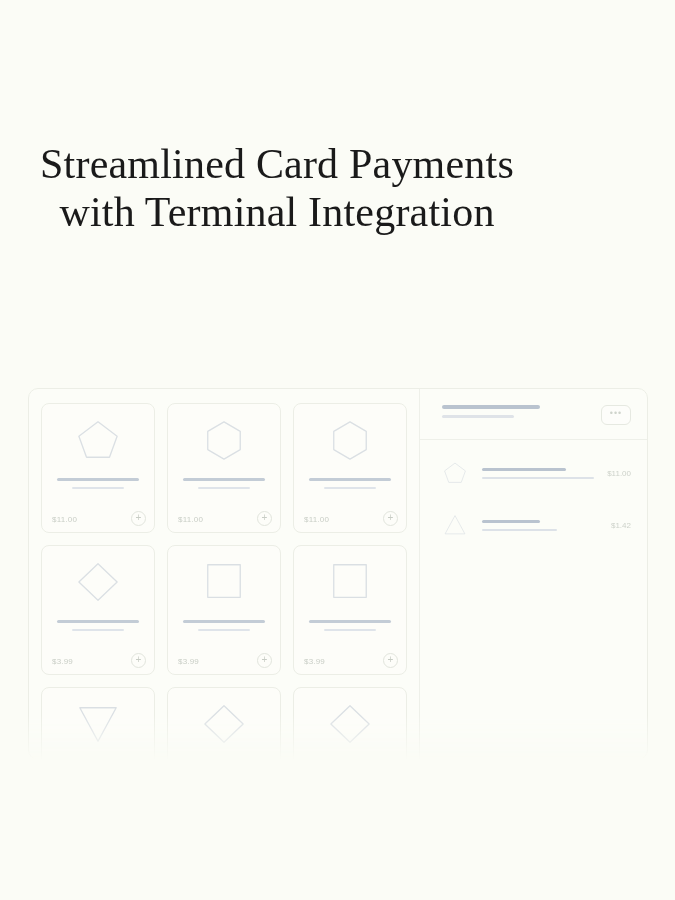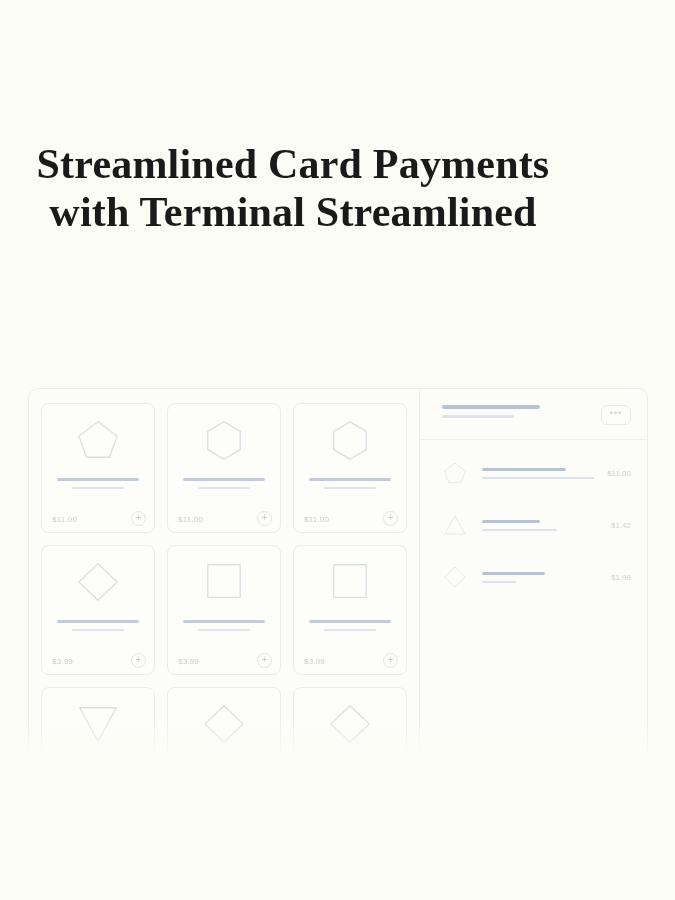--- a/index.html
+++ b/index.html
@@ -12,29 +12,29 @@
     background: #fbfcf6;
     font-family: "Liberation Sans", sans-serif;
     overflow: hidden;
     position: relative;
   }
 
   
   .headline {
     position: absolute;
     top: 140px;
-    left: 16px;
+    left: 0;
     width: 554px;
     text-align: center;
     font-family: "Liberation Serif", serif;
     font-size: 42px;
     line-height: 1.15;
     color: #1a1a1a;
     letter-spacing: 0.2px;
-    font-weight: 700;
+    font-weight: 400;
   }
   .headline .l2 { display: block; }
 
   
   .stage {
     position: absolute;
     left: 28px;
     top: 388px;
     width: 620px;
     height: 372px;
@@ -204,21 +204,21 @@
     width: 11px; height: 12px;
     background: #fdfdfd;
     border-radius: 1px;
   }
 </style>
 </head>
 <body>
 
 <div class="headline">
   <span>Streamlined Card Payments</span>
-  <span class="l2">with Terminal Streamlined</span>
+  <span class="l2">with Terminal Integration</span>
 </div>
 
 <div class="stage">
 
   <div class="app-frame">
 
     <div class="grid-pane" id="grid-pane">
         <div class="prod-card">
           <span class="shape">
             <svg viewBox="0 0 48 46" fill="none" stroke="#b9c3cf" stroke-width="1.4" stroke-linejoin="round">
@@ -346,32 +346,20 @@
               <svg viewBox="0 0 48 46" fill="none" stroke="#b9c3cf" stroke-width="1.4" stroke-linejoin="round">
                 <polygon points="24,5 43,40 5,40"></polygon>
               </svg>
             </span>
             <span class="row-bars">
               <span class="rb1" style="display:block;width:48%"></span>
               <span class="rb2" style="display:block;width:62%"></span>
             </span>
             <span class="row-price">$1.42</span>
           </div>
-          <div class="row">
-            <span class="row-shape">
-              <svg viewBox="0 0 48 46" fill="none" stroke="#b9c3cf" stroke-width="1.4" stroke-linejoin="round">
-                <polygon points="24,4 44,23 24,42 4,23"></polygon>
-              </svg>
-            </span>
-            <span class="row-bars">
-              <span class="rb1" style="display:block;width:52%"></span>
-              <span class="rb2" style="display:block;width:28%"></span>
-            </span>
-            <span class="row-price">$1.99</span>
-          </div>
         </div>
     </div>
   </div>
 
   <div class="terminal">
     <div class="term-inner">
 
       <div class="screen">
         <div class="slot">
           <div class="slot-arrow"></div>

